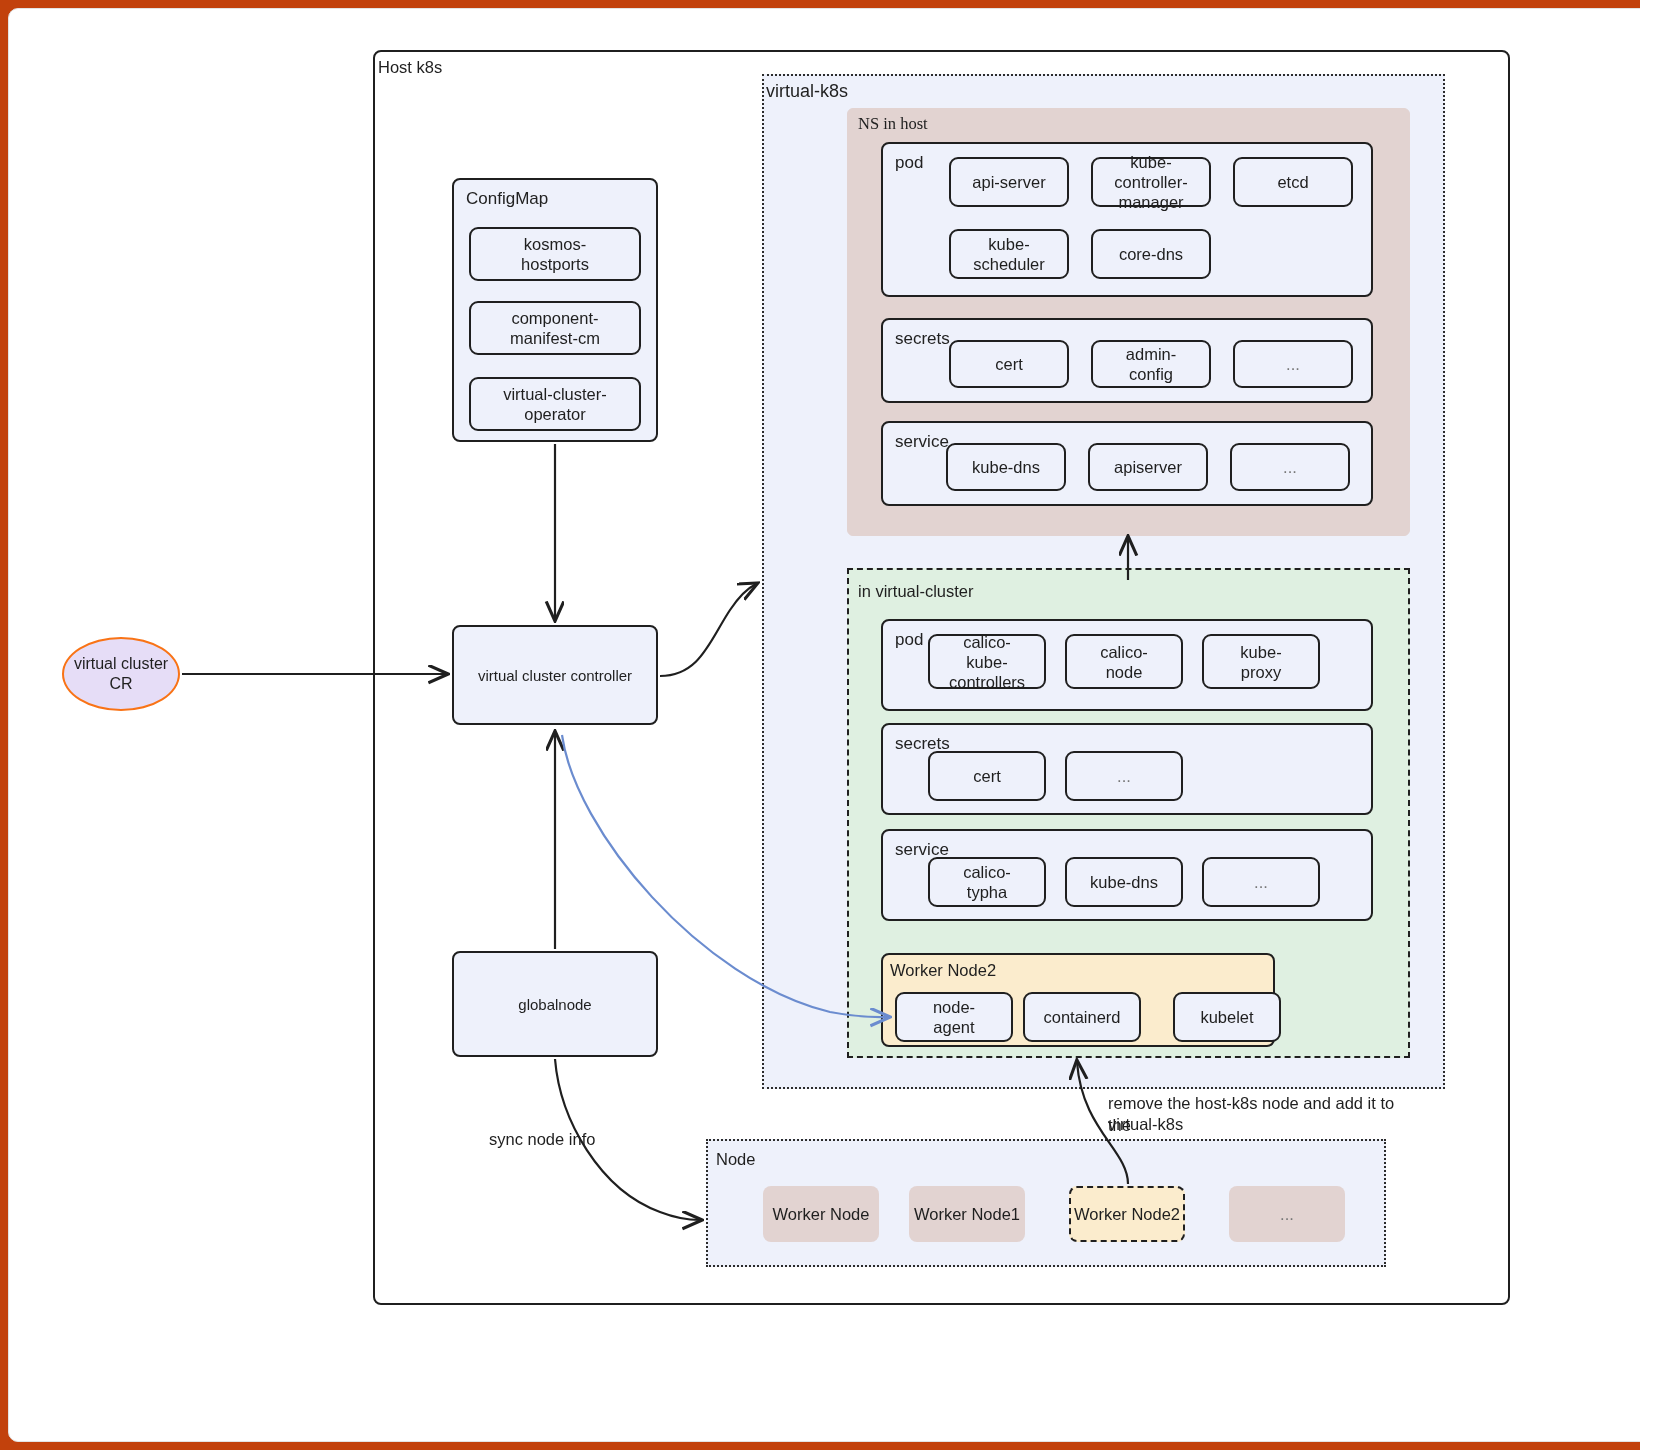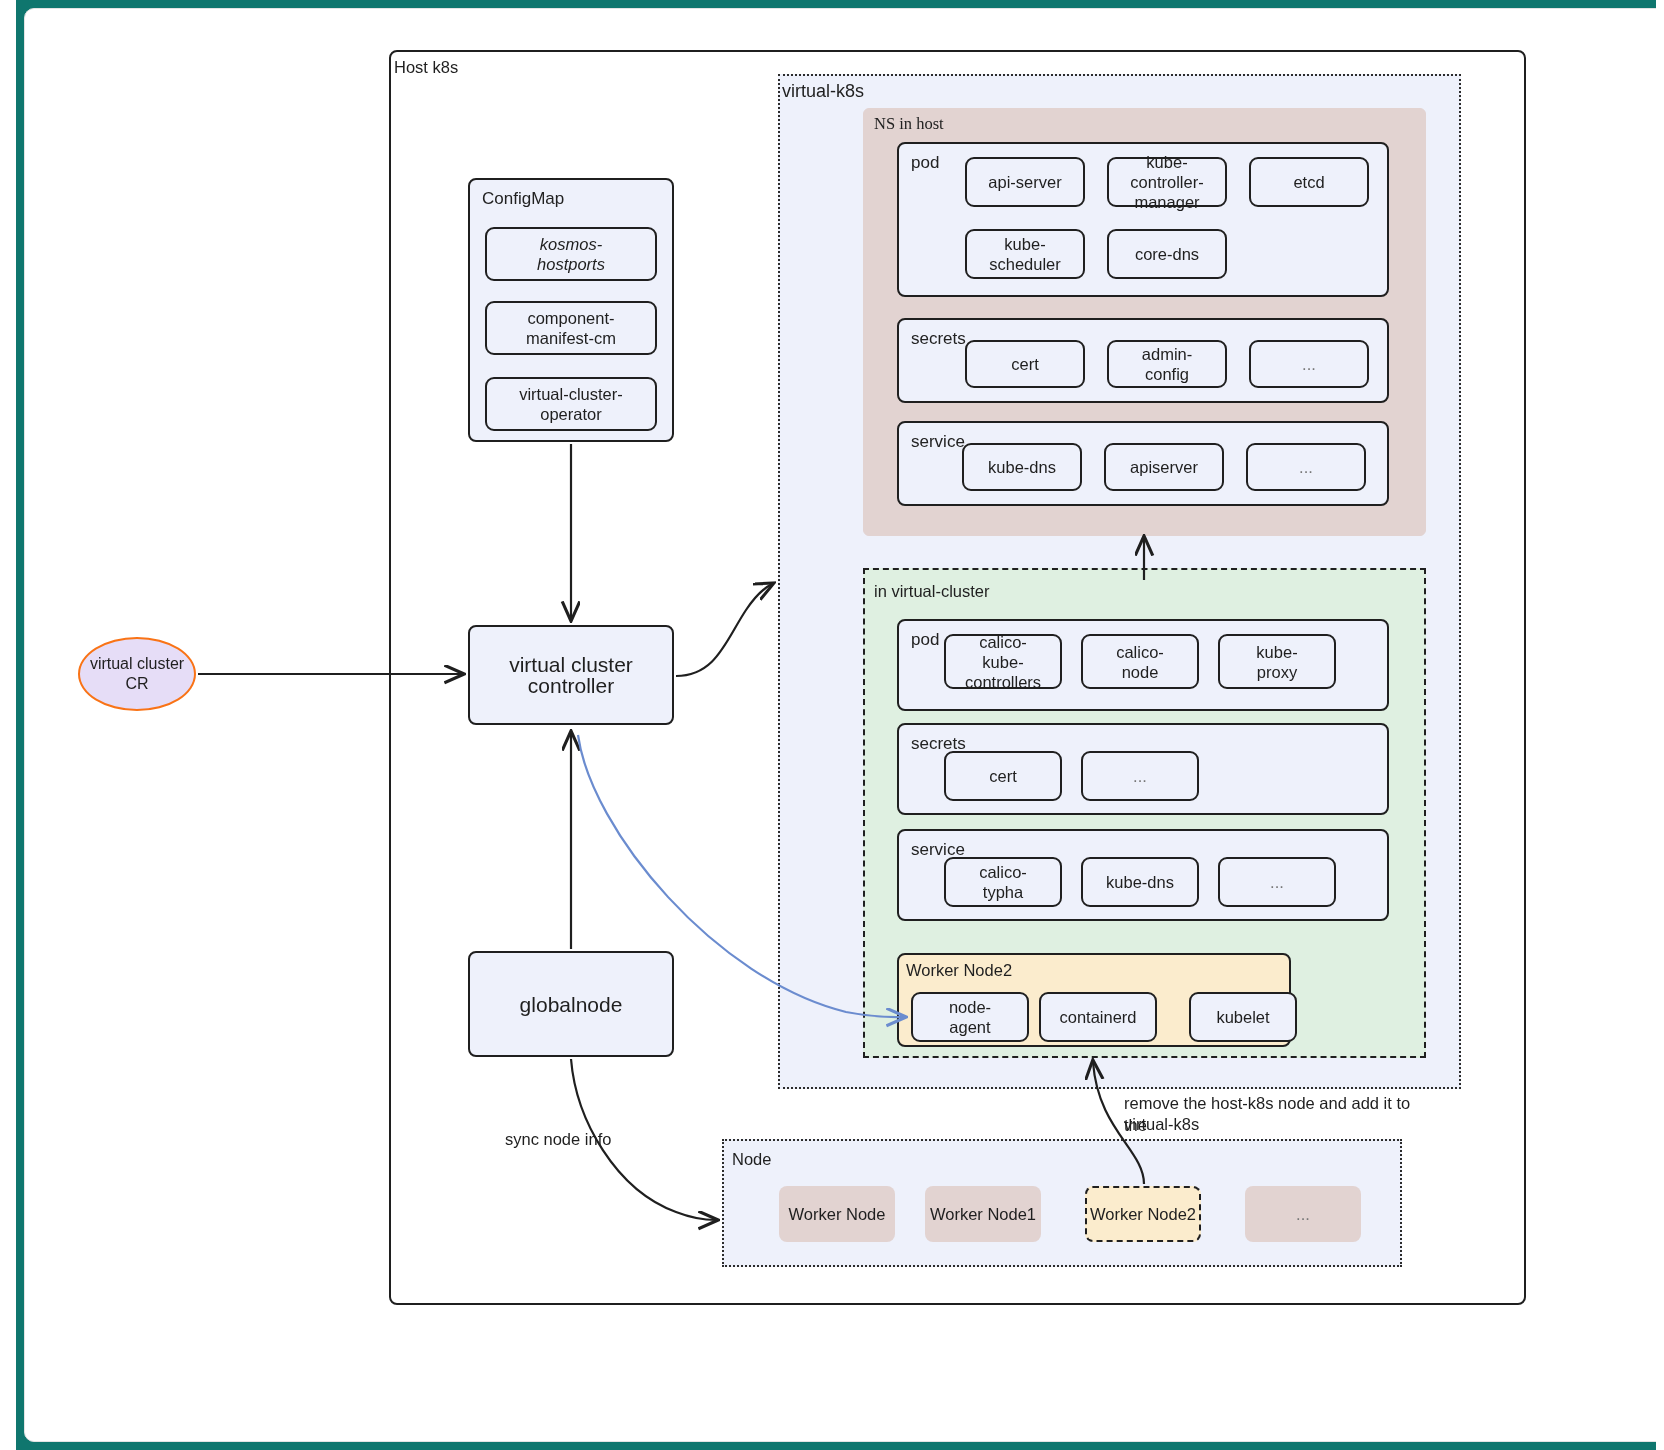--- a/index.html
+++ b/index.html
@@ -5,23 +5,22 @@
   html, body {
     margin: 0;
     padding: 0;
     background: #ffffff;
     font-family: "Liberation Sans", sans-serif;
   }
   #canvas {
     position: relative;
     width: 1640px;
     height: 1450px;
-    background: #0f766e;
+    background: #c2410c;
     overflow: hidden;
-    margin-left: 16px;
   }
 
   
   .box {
     position: absolute;
     box-sizing: border-box;
     border: 2px solid #1f1f1f;
     border-radius: 8px;
     background: #eef1fb;
     color: #1f1f1f;
@@ -50,21 +49,21 @@
     color: #1f1f1f;
     padding: 2px 21px;
   }
   .centered-label {
     position: absolute;
     inset: 0;
     display: flex;
     align-items: center;
     justify-content: center;
     text-align: center;
-    font-size: 21px;
+    font-size: 15px;
     line-height: 21px;
     color: #1f1f1f;
     padding: 0 8px;
     box-sizing: border-box;
   }
 
   
   #page-frame {
     position: absolute;
     left: 8px; top: 8px;
@@ -246,21 +245,21 @@
 
   <div id="worker-node2-group"></div>
   <div class="annotation" style="left:890px; top:959px;">Worker Node2</div>
   <div class="chip" style="left:895px; top:992px; width:118px; height:50px;">node-agent</div>
   <div class="chip" style="left:1023px; top:992px; width:118px; height:50px;">containerd</div>
   <div class="chip" style="left:1173px; top:992px; width:108px; height:50px;">kubelet</div>
 
   <div class="box" style="left:452px; top:178px; width:206px; height:264px;">
     <div class="grp-label">ConfigMap</div>
   </div>
-  <div class="chip" style="left:469px; top:227px; width:172px; height:54px;font-style:italic;">kosmos-hostports</div>
+  <div class="chip" style="left:469px; top:227px; width:172px; height:54px;">kosmos-hostports</div>
   <div class="chip" style="left:469px; top:301px; width:172px; height:54px;">component-manifest-cm</div>
   <div class="chip" style="left:469px; top:377px; width:172px; height:54px;">virtual-cluster-operator</div>
 
   <div class="box" style="left:452px; top:625px; width:206px; height:100px;">
     <div class="centered-label">virtual cluster controller</div>
   </div>
 
   <div class="box" style="left:452px; top:951px; width:206px; height:106px;">
     <div class="centered-label">globalnode</div>
   </div>

